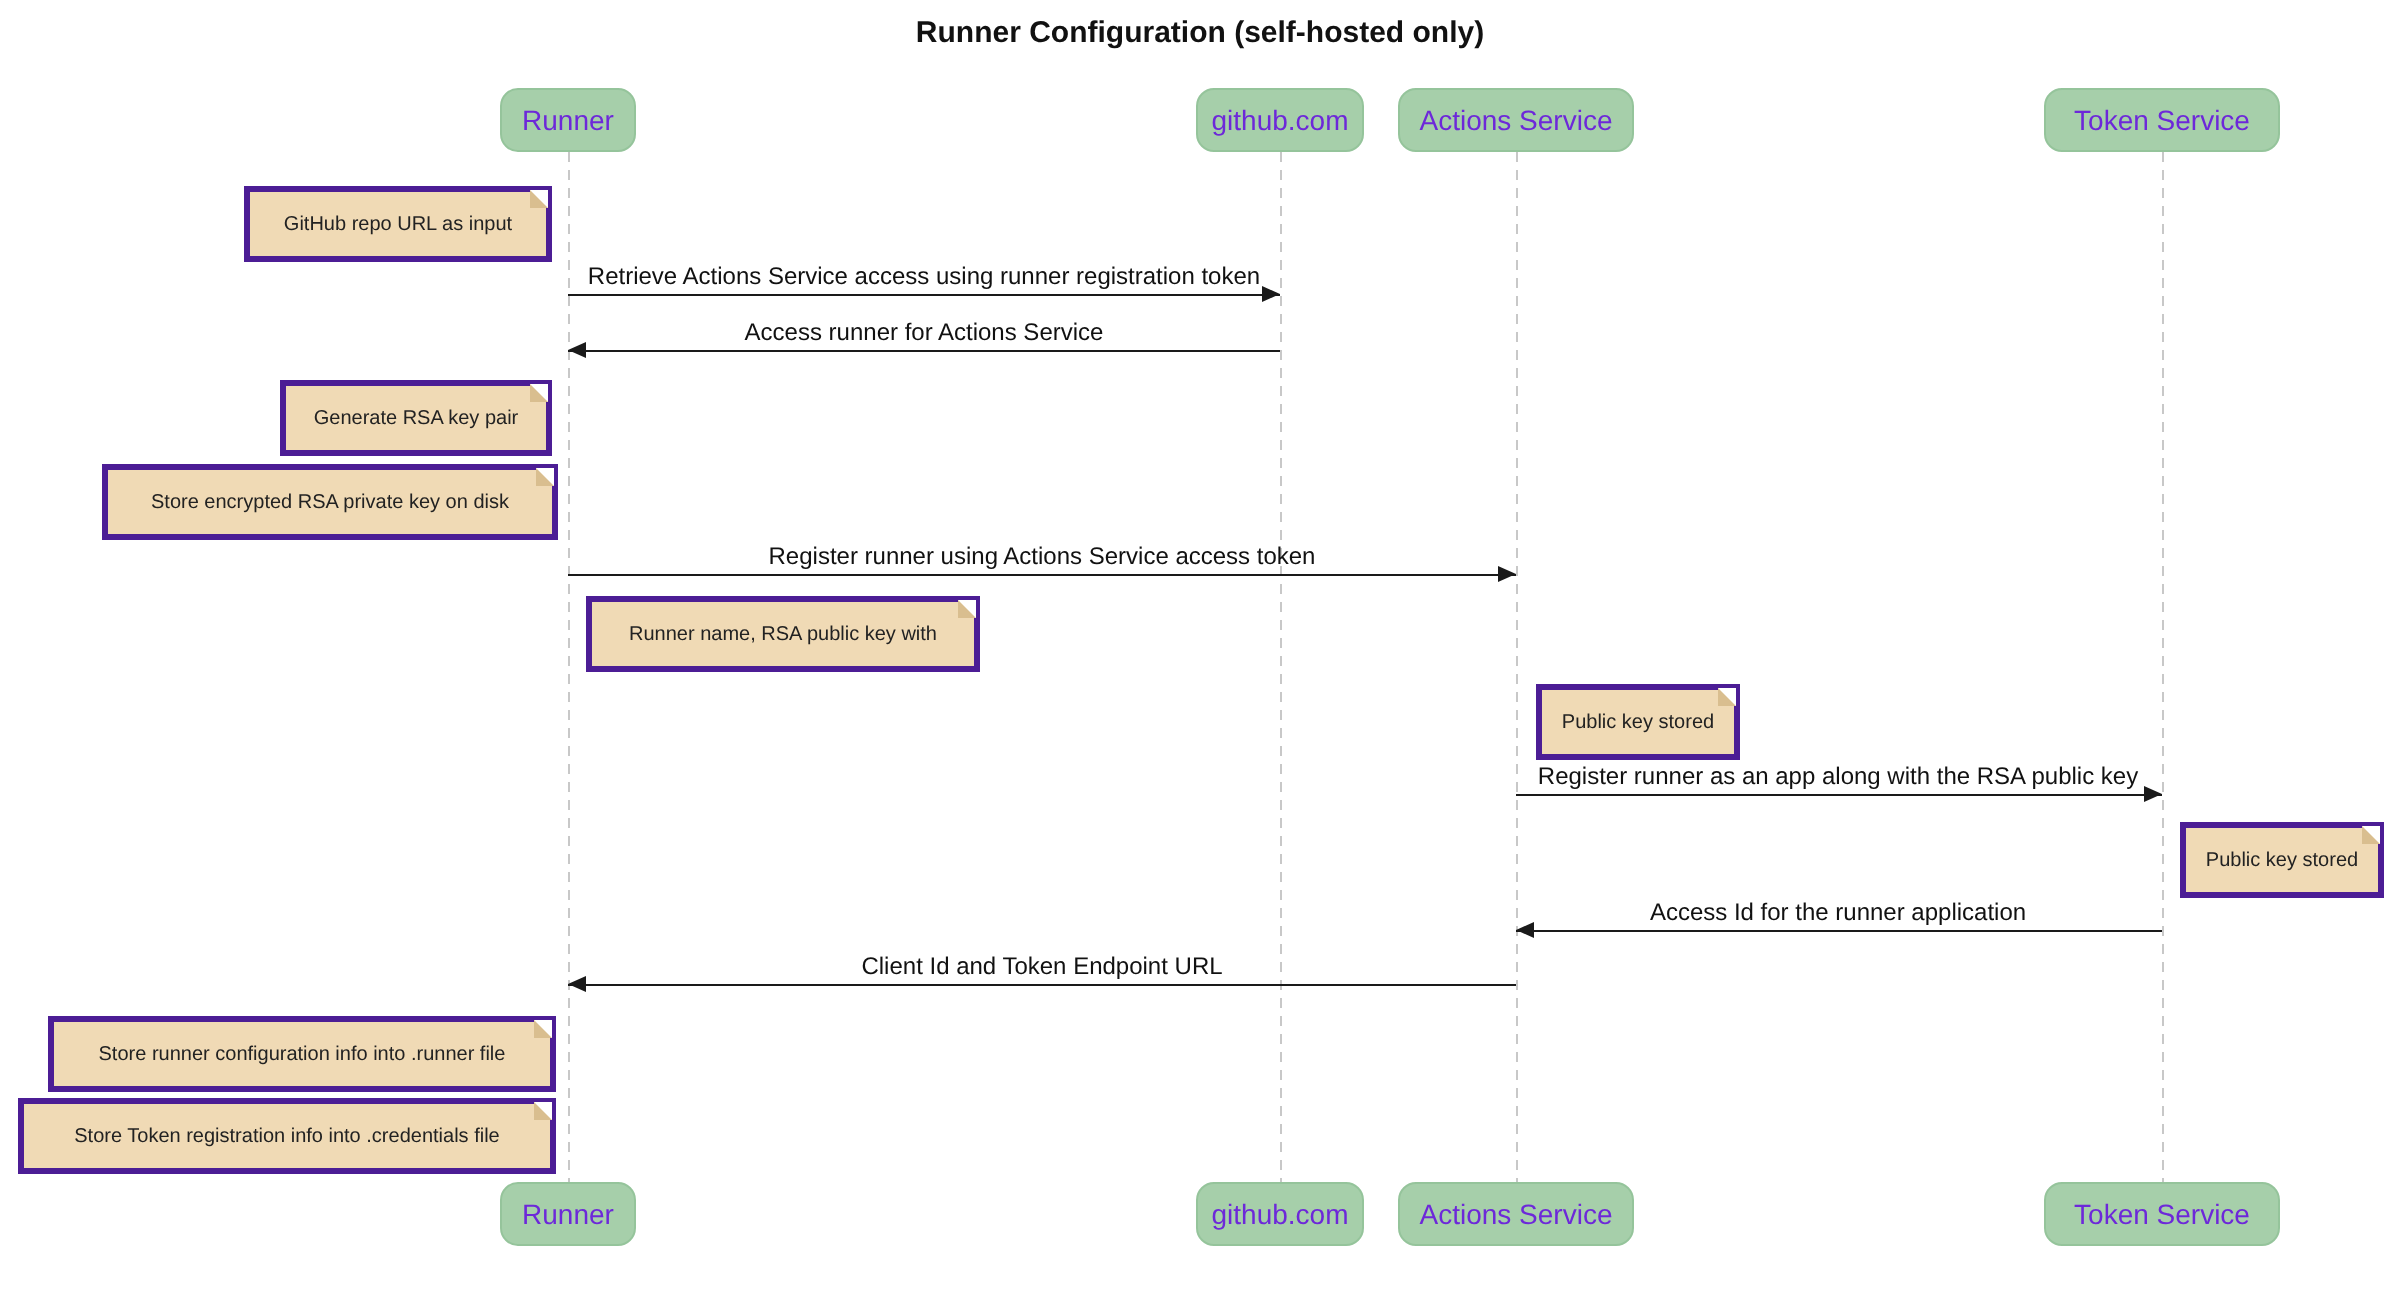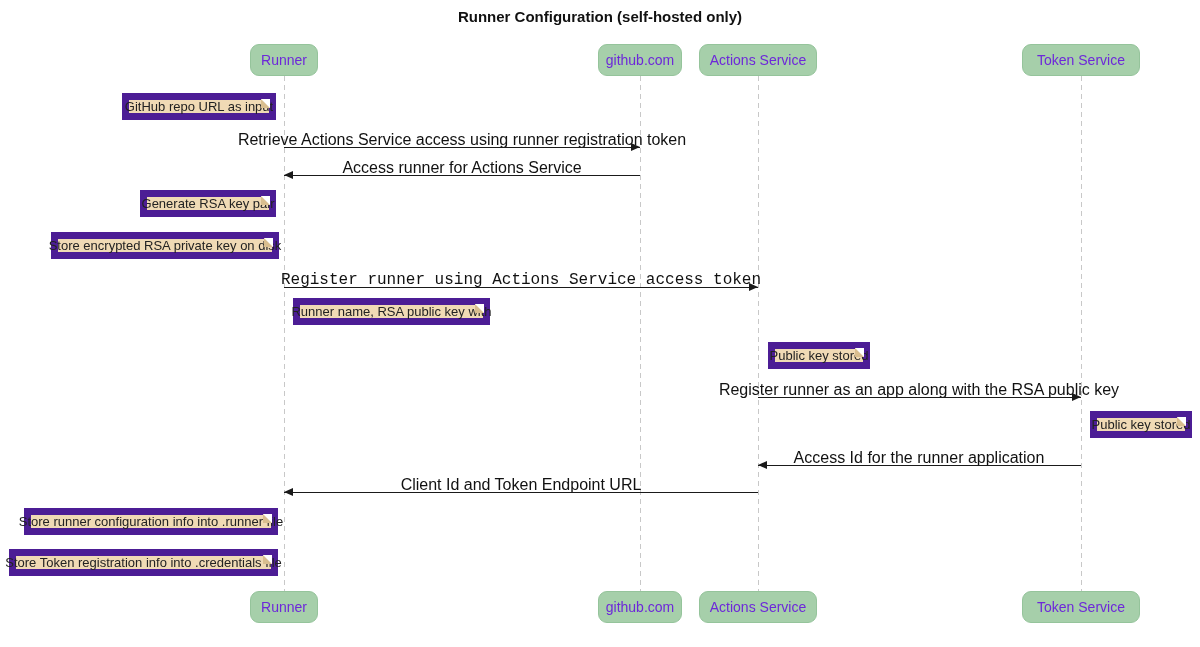--- a/index.html
+++ b/index.html
@@ -15,32 +15,32 @@
     position:absolute; height:32px; box-sizing:border-box;
     background:#A6CFAA; border:1px solid #95C49B; border-radius:9px;
     display:flex; align-items:center; justify-content:center;
     font-size:14px; color:#6d28d9; white-space:nowrap;
   }
   .lifeline {
     position:absolute; top:76px; height:515px; width:1px;
     background:repeating-linear-gradient(180deg,#c8c8c8 0 5px,transparent 5px 9px);
   }
   .note {
-    position:absolute; height:27px; box-sizing:border-box;
-    background:#F0DAB5; border:7px solid #4c1d95;
+    position:absolute; height:38px; box-sizing:border-box;
+    background:#F0DAB5; border:3px solid #4c1d95;
     display:flex; align-items:center; justify-content:center;
-    font-size:13px; color:#222; white-space:nowrap; padding:0 6px;
+    font-size:10px; color:#222; white-space:nowrap; padding:0 6px;
   }
   .note::before {
     content:""; position:absolute; top:-1px; right:-1px; width:0; height:0;
     border-style:solid; border-width:0 9px 9px 0;
     border-color:#ffffff #ffffff #D9BE8F #D9BE8F;
   }
   .msg-text {
-    position:absolute; font-size:16px; color:#111; white-space:nowrap;
+    position:absolute; font-size:12px; color:#111; white-space:nowrap;
     transform:translateX(-50%);
   }
   .msg-line { position:absolute; height:0; border-top:1px solid #1a1a1a; }
   .arrowhead { position:absolute; width:0; height:0; border-style:solid; }
   .arrowhead.right { border-width:4.5px 0 4.5px 9px; border-color:transparent transparent transparent #1a1a1a; }
   .arrowhead.left  { border-width:4.5px 9px 4.5px 0; border-color:transparent #1a1a1a transparent transparent; }
 </style>
 </head>
 <body>
 
@@ -71,21 +71,21 @@
 <div class="note" style="left:9px;    top:549px; width:269px;">Store Token registration info into .credentials file</div>
 
 <div class="msg-text" style="left:462px; top:131px;">Retrieve Actions Service access using runner registration token</div>
 <div class="msg-line" style="left:284px; top:146.5px; width:356px;"></div>
 <div class="arrowhead right" style="left:631px; top:142.5px;"></div>
 
 <div class="msg-text" style="left:462px; top:159px;">Access runner for Actions Service</div>
 <div class="msg-line" style="left:284px; top:174.5px; width:356px;"></div>
 <div class="arrowhead left" style="left:284px; top:170.5px;"></div>
 
-<div class="msg-text" style="left:521px; top:271px;font-family:Liberation Mono, monospace;">Register runner using Actions Service access token</div>
+<div class="msg-text" style="left:521px; top:271px;">Register runner using Actions Service access token</div>
 <div class="msg-line" style="left:284px; top:286.5px; width:474px;"></div>
 <div class="arrowhead right" style="left:749px; top:282.5px;"></div>
 
 <div class="msg-text" style="left:919px; top:381px;">Register runner as an app along with the RSA public key</div>
 <div class="msg-line" style="left:758px; top:396.5px; width:323px;"></div>
 <div class="arrowhead right" style="left:1072px; top:392.5px;"></div>
 
 <div class="msg-text" style="left:919px; top:449px;">Access Id for the runner application</div>
 <div class="msg-line" style="left:758px; top:464.5px; width:323px;"></div>
 <div class="arrowhead left" style="left:758px; top:460.5px;"></div>

